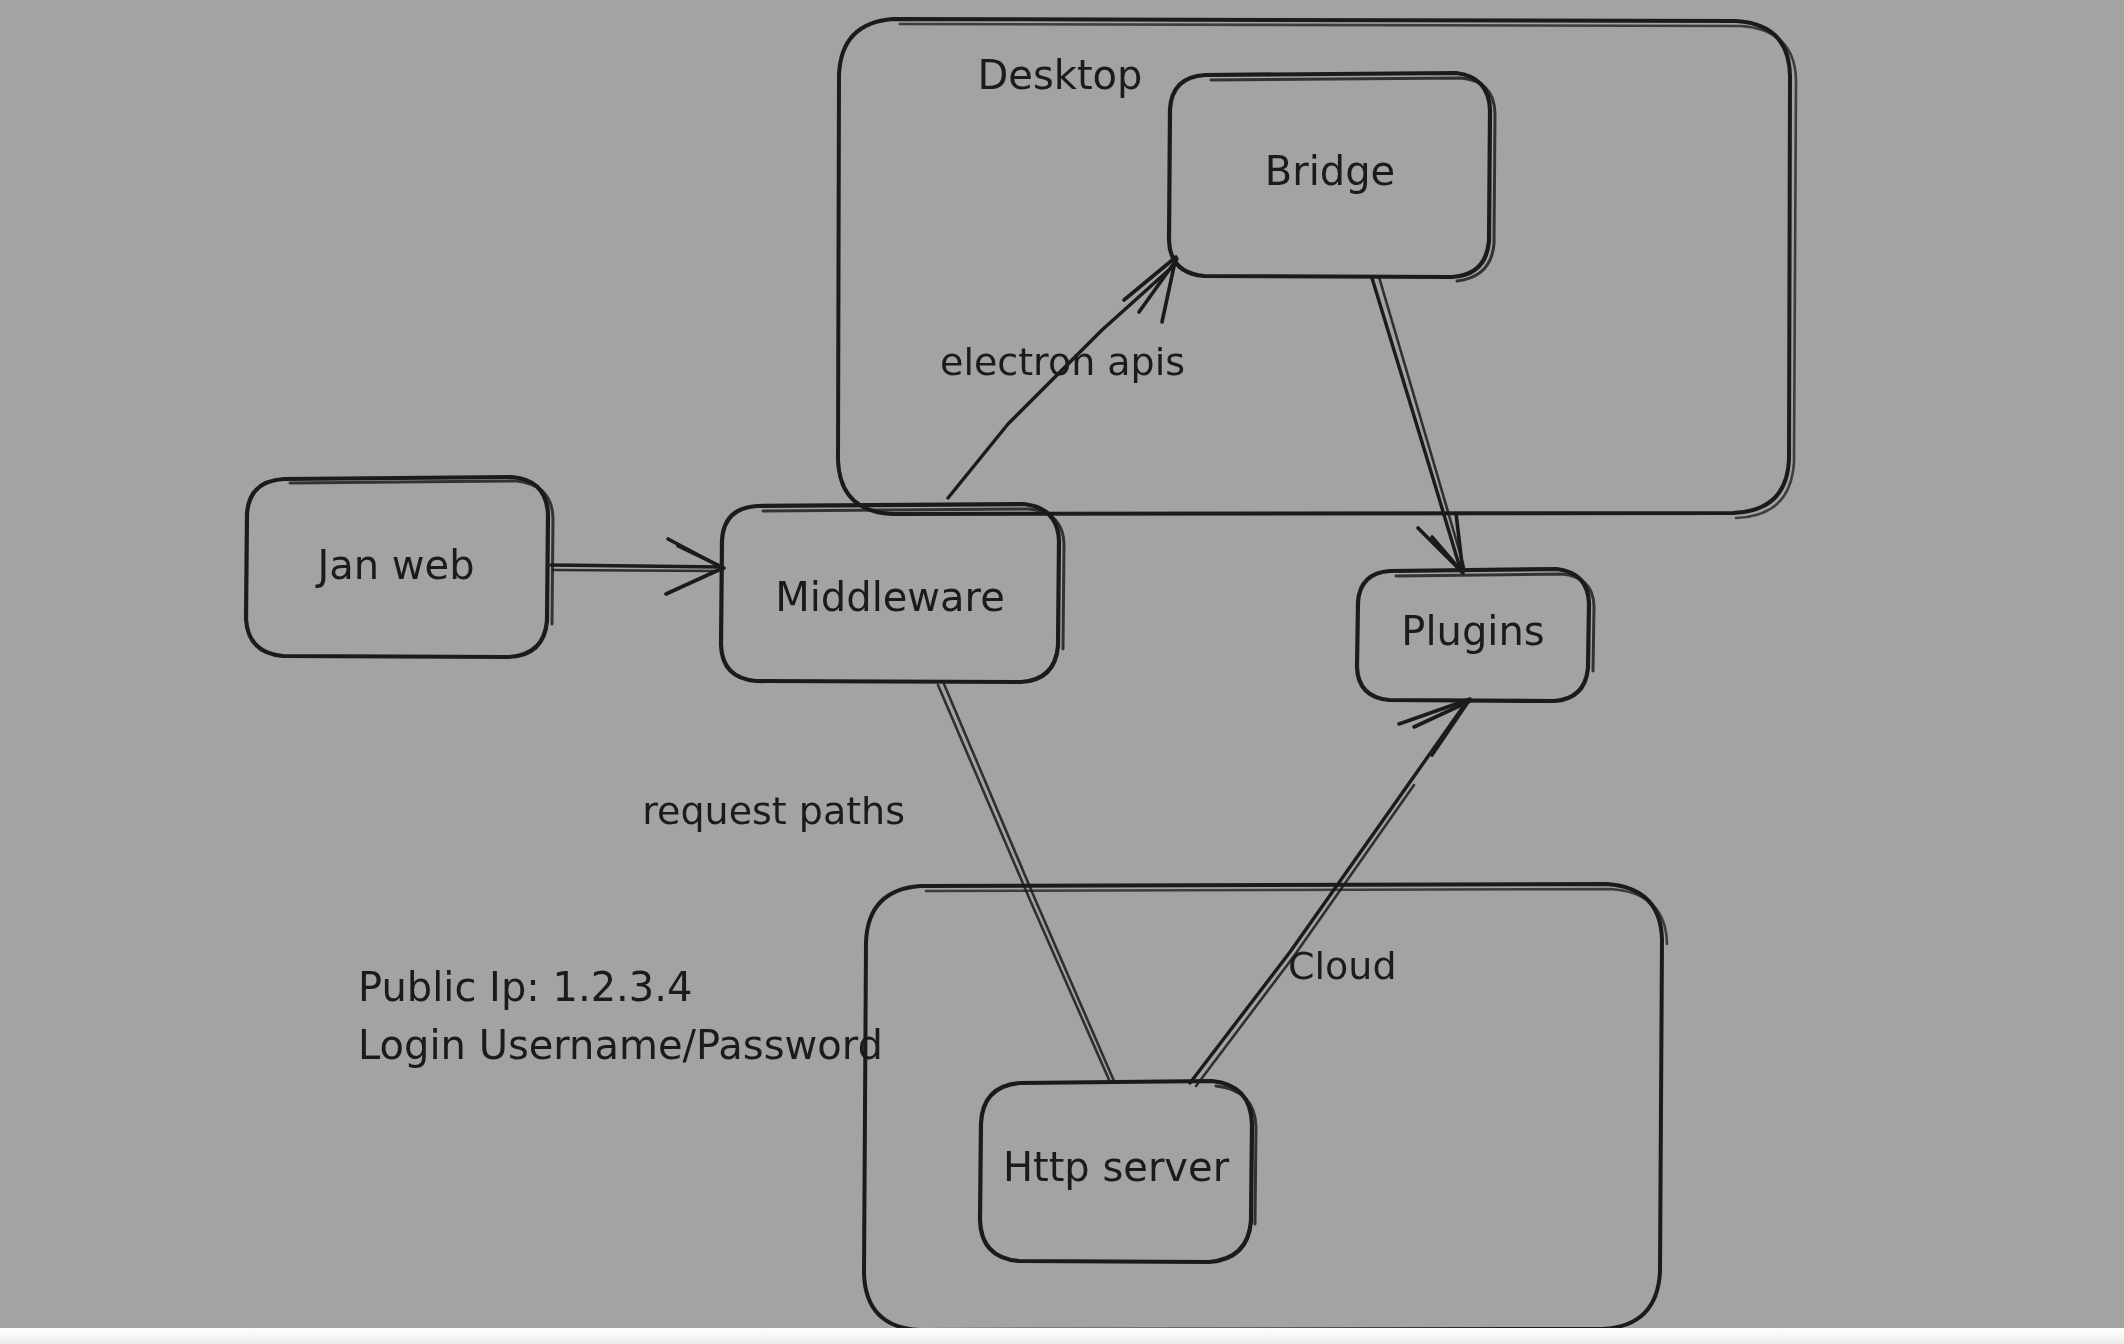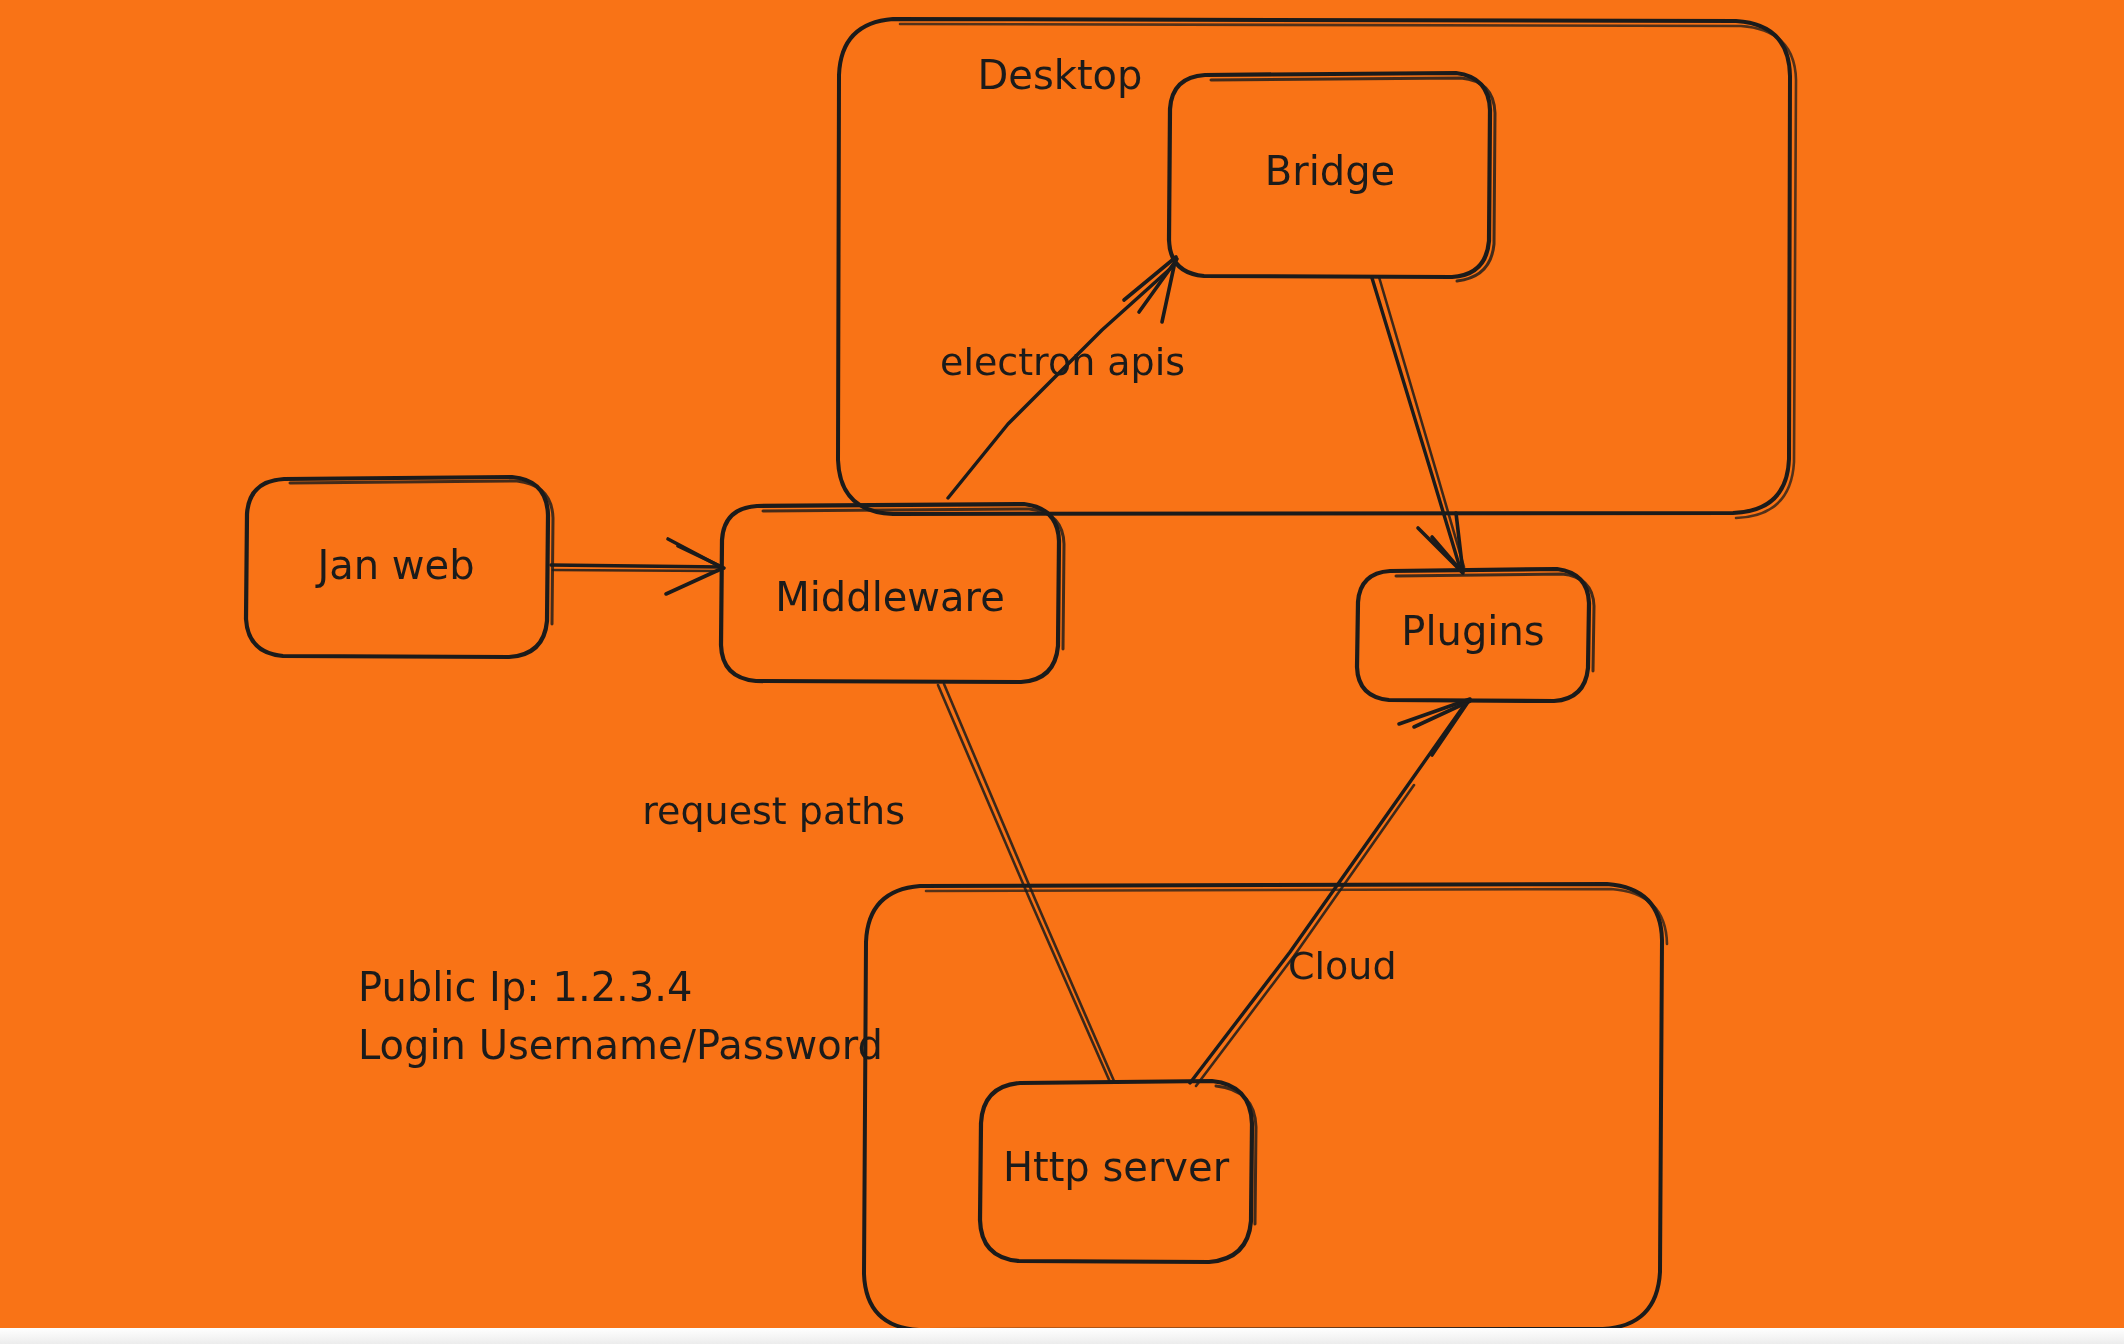--- a/index.html
+++ b/index.html
@@ -1,21 +1,21 @@
 <!DOCTYPE html>
 <html><head>
 <meta charset="utf-8">
 <style>
   html,body{margin:0;padding:0;background:#ffffff;}
   body{
     width:2124px;height:1344px;
     font-family:"DejaVu Sans", sans-serif;
     overflow:hidden;position:relative;
   }
-  #canvas-root{position:absolute;inset:0;width:2124px;height:1344px;background:#f97316;}
+  #canvas-root{position:absolute;inset:0;width:2124px;height:1344px;background:#a3a3a3;}
   svg#diagram{position:absolute;left:0;top:0;width:2124px;height:1344px;display:block;}
 
   .node-label,.group-label,.edge-label,.note-line{
     font-family:"DejaVu Sans", sans-serif;
     fill:#1b1b1b;
     dominant-baseline:middle;
     paint-order:stroke;
   }
   .node-label{font-size:40px;}
   .group-label{font-size:40px;}

